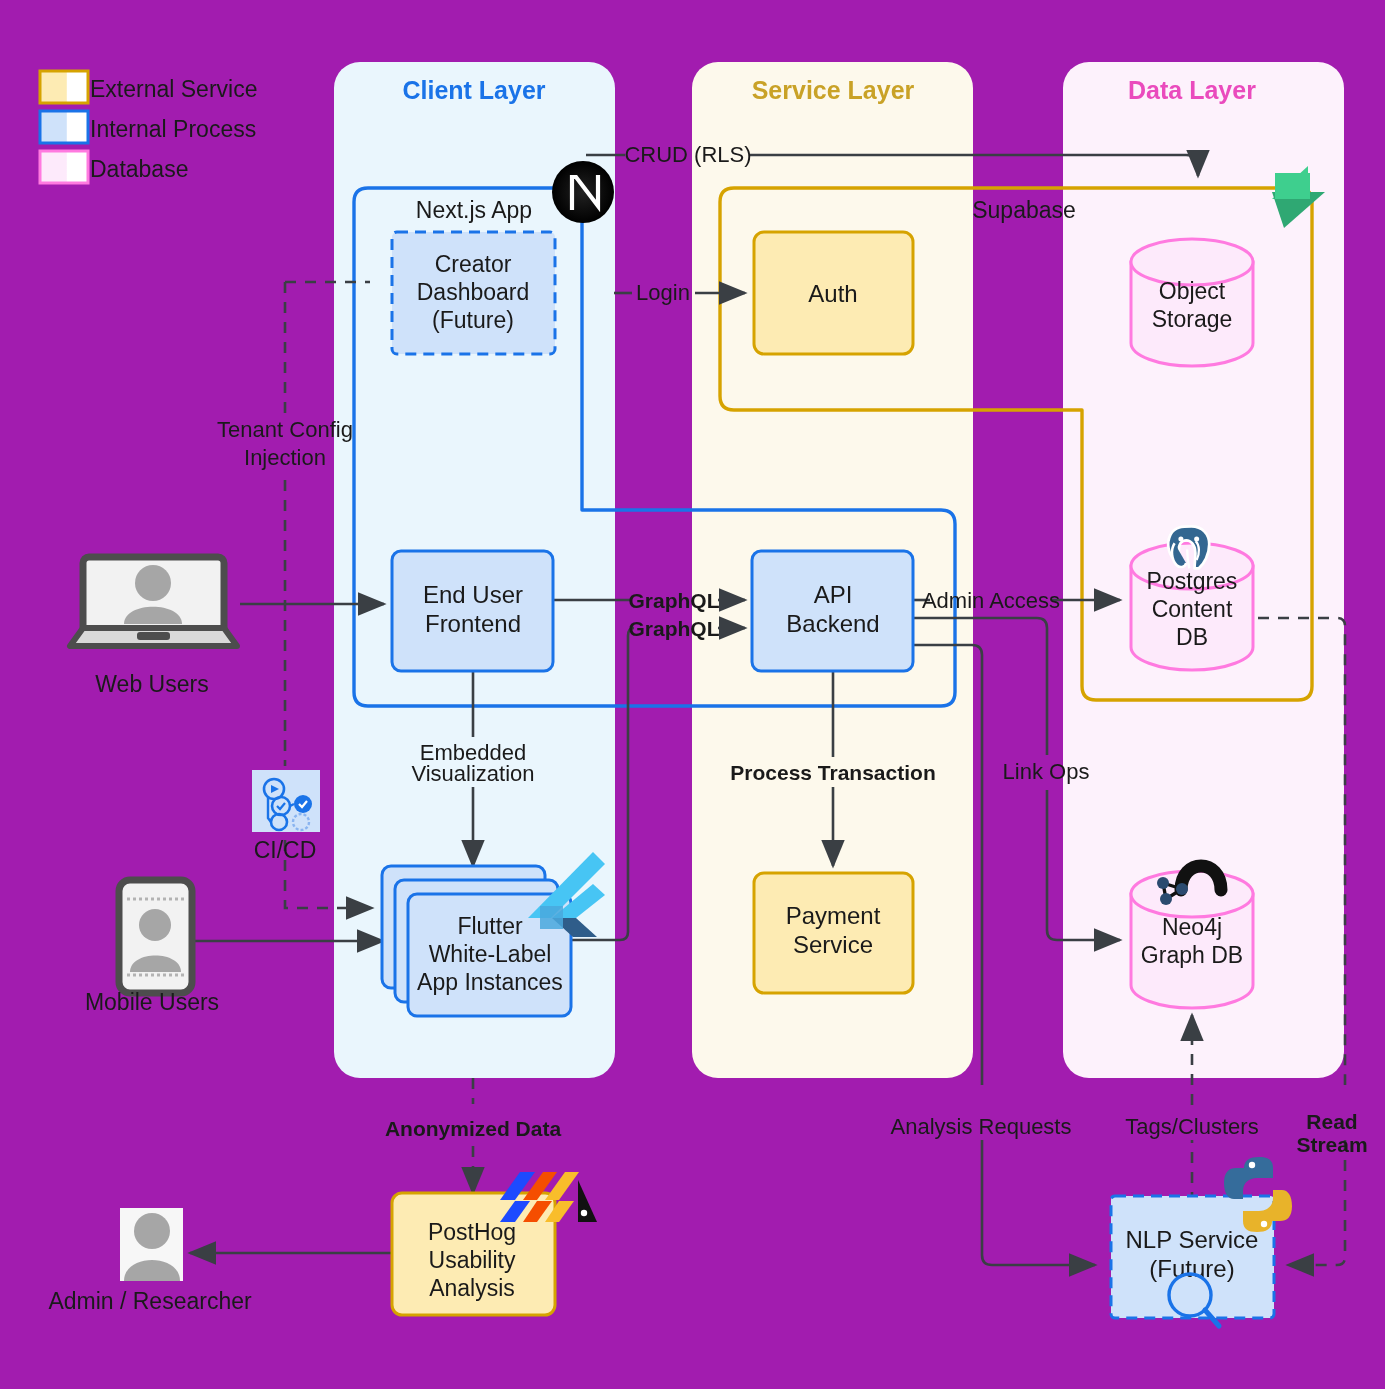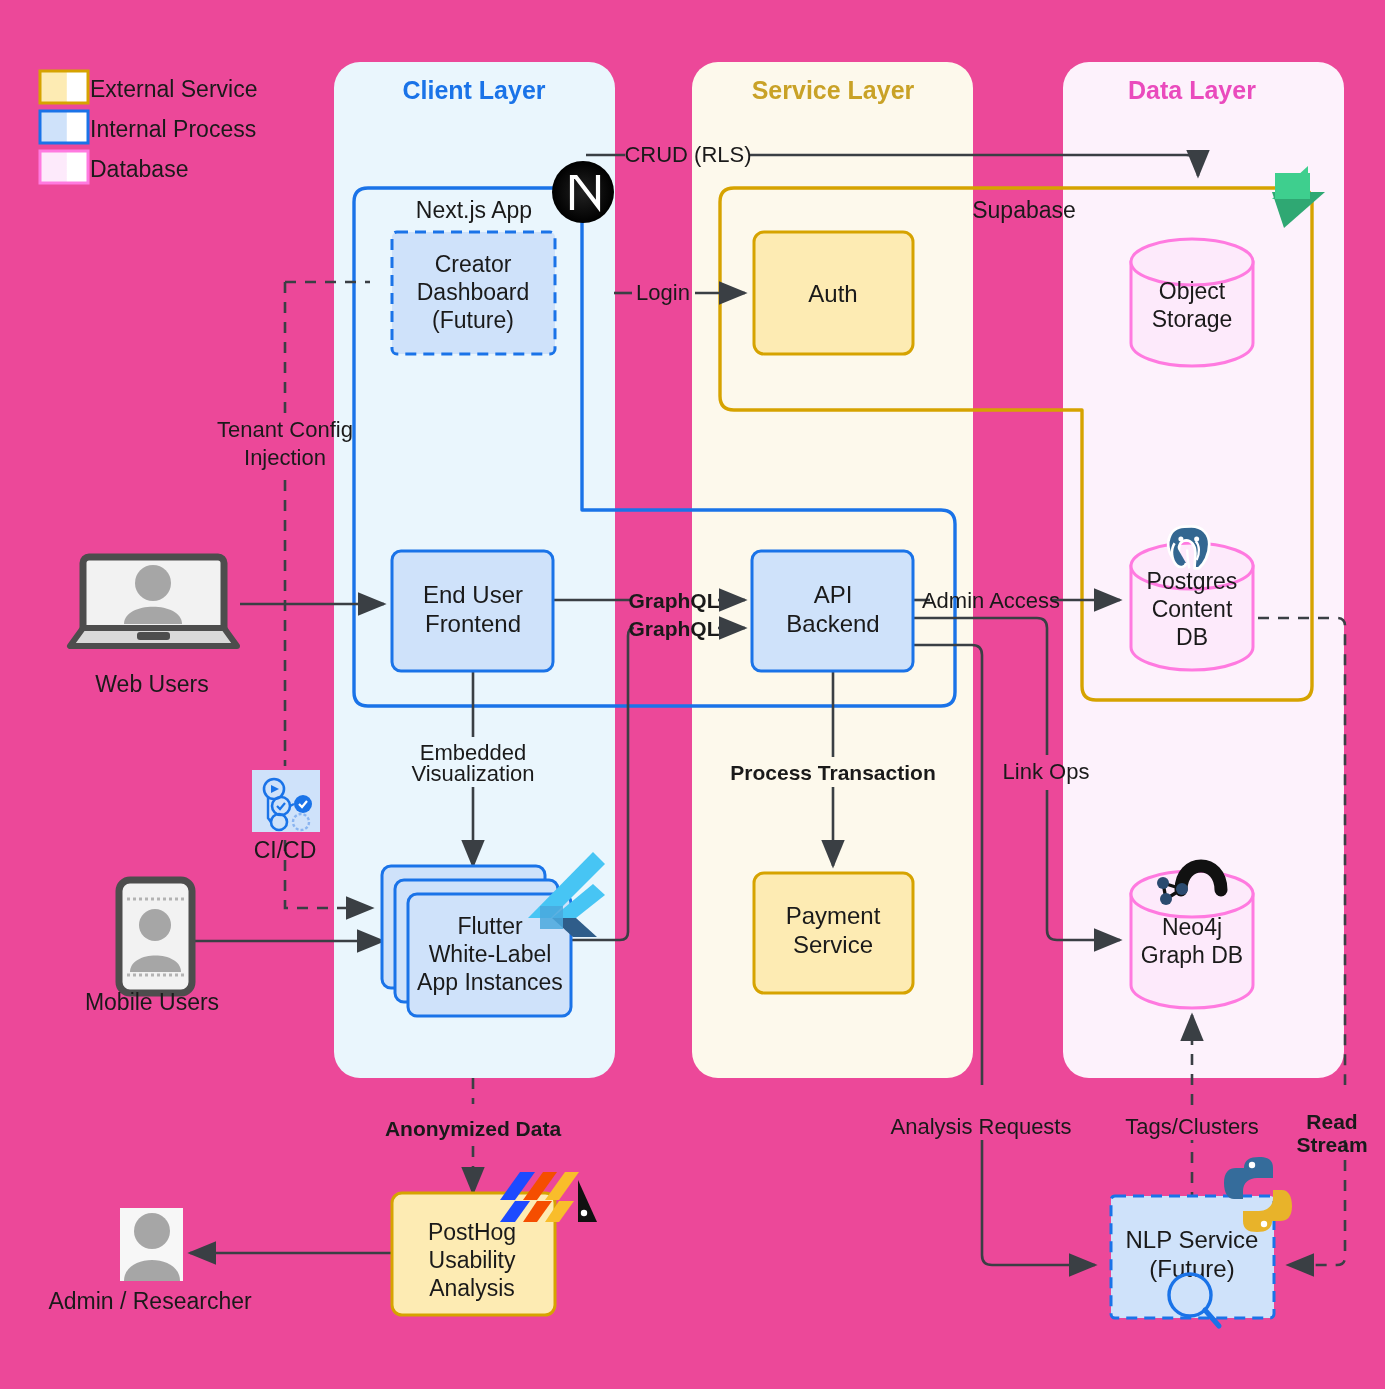--- a/index.html
+++ b/index.html
@@ -1,17 +1,17 @@
 <!DOCTYPE html>
 <html><head>
 <meta charset="utf-8">
 <style>
   html,body{margin:0;padding:0;background:#ffffff;}
   body{width:1385px;height:1389px;font-family:"Liberation Sans",sans-serif;}
-  #stage{position:relative;width:1385px;height:1389px;overflow:hidden;background:#ec4899;}
+  #stage{position:relative;width:1385px;height:1389px;overflow:hidden;background:#a21caf;}
   svg{display:block;}
   .lbl{font-family:"Liberation Sans",sans-serif;}
 </style>
 </head>
 <body>
 
 <div id="stage">
 <svg width="1385" height="1389" viewBox="0 0 1385 1389" xmlns="http://www.w3.org/2000/svg">
   <defs>
     <marker id="arrow" markerWidth="11" markerHeight="9" refX="10" refY="4.5" orient="auto">

